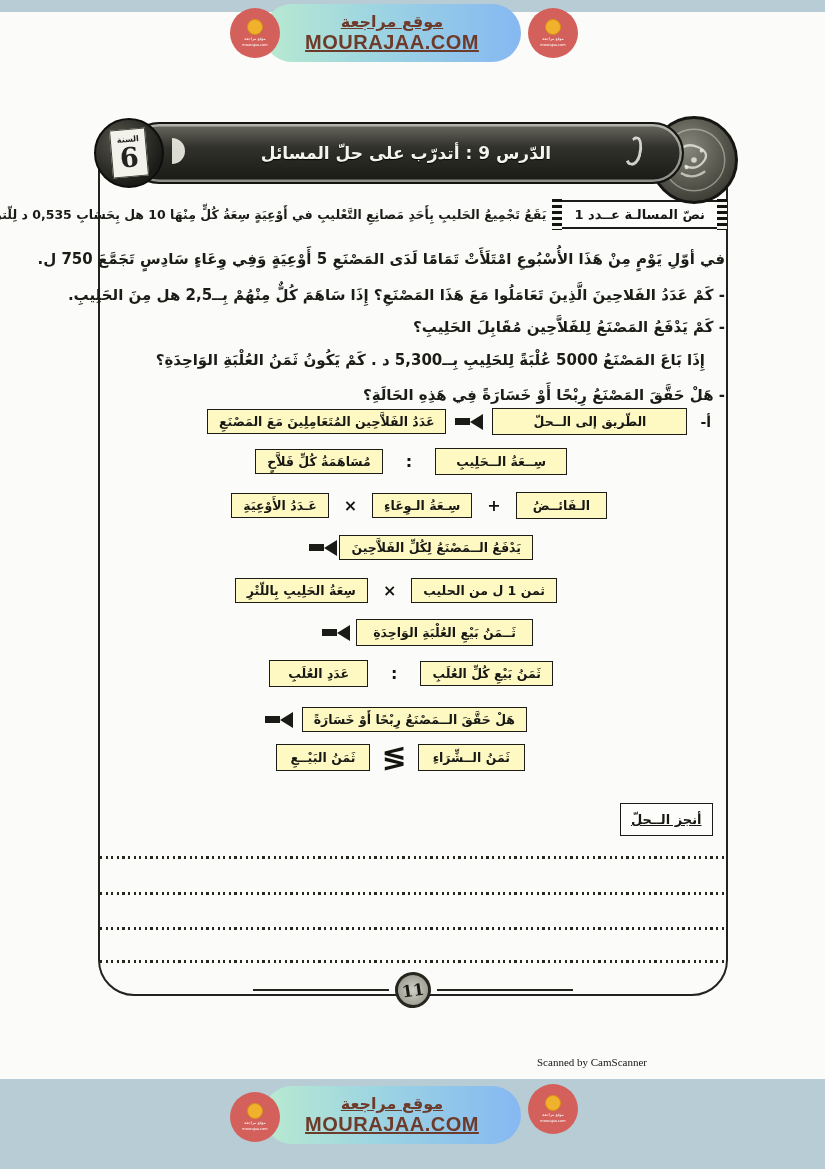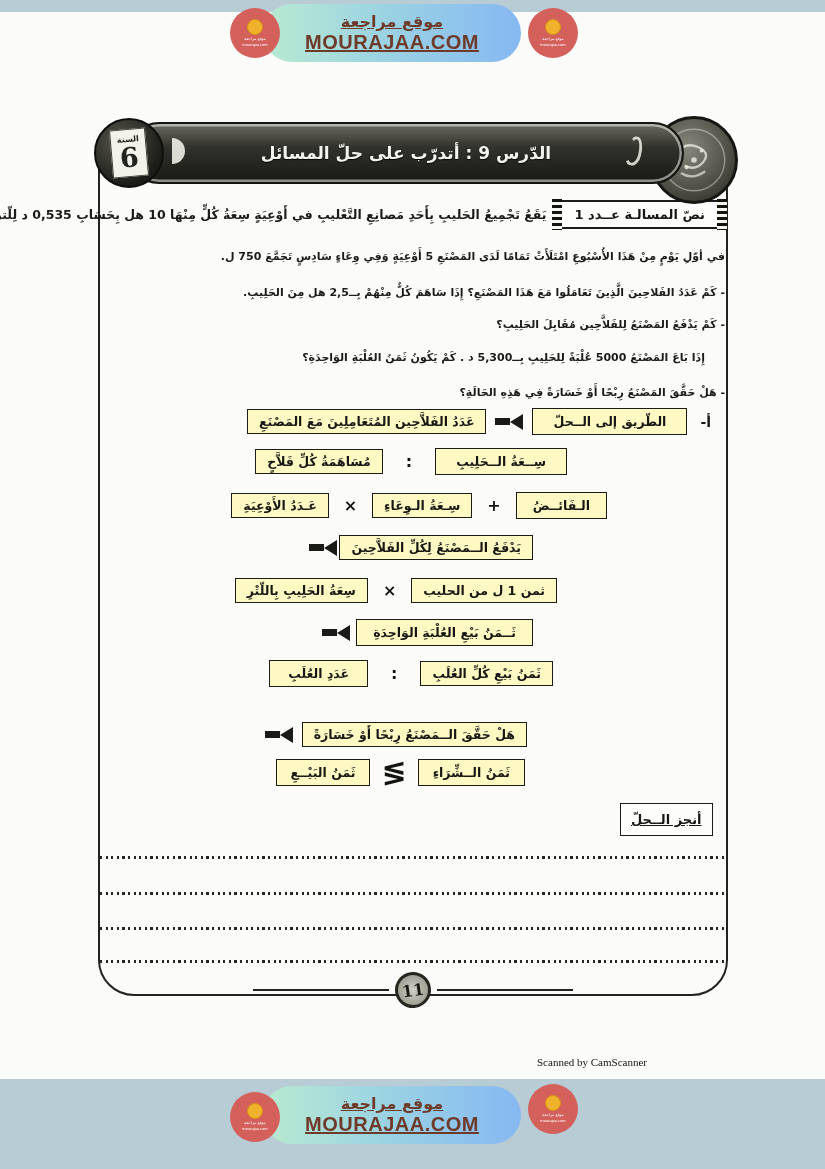--- a/index.html
+++ b/index.html
@@ -57,21 +57,21 @@
 
   
   .prob-row1 { position:absolute; left:103px; top:200px; width:622px; direction:rtl;
     display:flex; align-items:center; gap:8px; z-index:2; }
   .prob-label { position:relative; border:2px solid #1c1c1a; padding:5px 18px; font-weight:bold;
     font-size:13px; background:#fdfdfb; white-space:nowrap; color:#171715; }
   .prob-label::before, .prob-label::after { content:""; position:absolute; top:-3px; bottom:-3px; width:10px;
     background:repeating-linear-gradient(180deg,#15150f 0 3px,#f7f7f2 3px 6px); }
   .prob-label::before { right:-4px; } .prob-label::after { left:-4px; }
   .p-line { position:absolute; left:103px; width:622px; direction:rtl; text-align:right;
-    font-size:11px; font-weight:bold; color:#1b1b17; white-space:nowrap; z-index:2; }
+    font-size:15px; font-weight:bold; color:#1b1b17; white-space:nowrap; z-index:2; }
   .row1-text { font-size:12.5px; font-weight:bold; color:#1b1b17; white-space:nowrap; }
 
   
   .flow { position:absolute; left:103px; top:408px; width:622px; direction:rtl; z-index:2; }
   .fr { display:flex; align-items:center; gap:9px; }
   .fbox { border:1.8px solid #1b1b18; padding:4px 11px; font-size:12.5px; font-weight:bold;
     background:#fef9c3; white-space:nowrap; color:#171714; }
   .op { font-size:16px; font-weight:bold; color:#14140f; padding:0 6px; }
   .op-cmp { font-size:30px; font-weight:bold; color:#14140f; padding:0 2px; line-height:1; }
   .marker { font-size:14px; font-weight:bold; color:#15150f; margin-left:4px; }
@@ -157,21 +157,21 @@
   <div class="p-line" style="top:250px">في أوّلِ يَوْمٍ مِنْ هَذَا الأُسْبُوعِ امْتَلَأَتْ تَمَامًا لَدَى المَصْنَعِ 5 أَوْعِيَةٍ وَفِي وِعَاءٍ سَادِسٍ تَجَمَّعَ 750 ل.</div>
   <div class="p-line" style="top:286px">- كَمْ عَدَدُ الفَلاحِينَ الَّذِينَ تَعَامَلُوا مَعَ هَذَا المَصْنَعِ؟ إِذَا سَاهَمَ كُلٌّ مِنْهُمْ بِــ2,5 هل مِنَ الحَلِيبِ.</div>
   <div class="p-line" style="top:318px">- كَمْ يَدْفَعُ المَصْنَعُ لِلفَلاَّحِين مُقَابِلَ الحَلِيبِ؟</div>
   <div class="p-line" style="top:351px; padding-right:20px">إِذَا بَاعَ المَصْنَعُ 5000 عُلْبَةً لِلحَلِيبِ بِــ5,300 د . كَمْ يَكُونُ ثَمَنُ العُلْبَةِ الوَاحِدَةِ؟</div>
   <div class="p-line" style="top:386px">- هَلْ حَقَّقَ المَصْنَعُ رِبْحًا أَوْ خَسَارَةً فِي هَذِهِ الحَالَةِ؟</div>
 
   <div class="flow">
 
     <div class="fr" style="margin-right:14px">
       <span class="marker">أ-</span>
-      <span class="fbox" style="padding:5px 20px">الطّريق إلى الــحلّ</span>
+      <span class="fbox" style="padding:5px 40px">الطّريق إلى الــحلّ</span>
       <span class="arrow-left">
           <span class="arrow-tail"></span>
           <span class="arrow-head"></span>
         </span>
       <span class="fbox">عَدَدُ الفَلاَّحِين المُتَعَامِلِينَ مَعَ المَصْنَعِ</span>
     </div>
 
     <div class="fr" style="margin-right:158px; margin-top:13px">
       <span class="fbox" style="padding:5px 20px">سِــعَةُ الــحَلِيبِ</span>
       <span class="op" style="padding:0 14px">:</span>
@@ -207,21 +207,21 @@
           <span class="arrow-head"></span>
         </span>
     </div>
 
     <div class="fr" style="margin-right:172px; margin-top:14px">
       <span class="fbox">ثَمَنُ بَيْعِ كُلِّ العُلَبِ</span>
       <span class="op" style="padding:0 14px">:</span>
       <span class="fbox" style="padding:5px 18px">عَدَدِ العُلَبِ</span>
     </div>
 
-    <div class="fr" style="margin-right:198px; margin-top:35px; ">
+    <div class="fr" style="margin-right:198px; margin-top:20px; ">
       <span class="fbox">هَلْ حَقَّقَ الــمَصْنَعُ رِبْحًا أَوْ خَسَارَةً</span>
       <span class="arrow-left">
           <span class="arrow-tail"></span>
           <span class="arrow-head"></span>
         </span>
     </div>
 
     <div class="fr" style="margin-right:200px; margin-top:10px">
       <span class="fbox" style="padding:5px 14px">ثَمَنُ الــشِّرَاءِ</span>
       <span class="op-cmp">≷</span>

